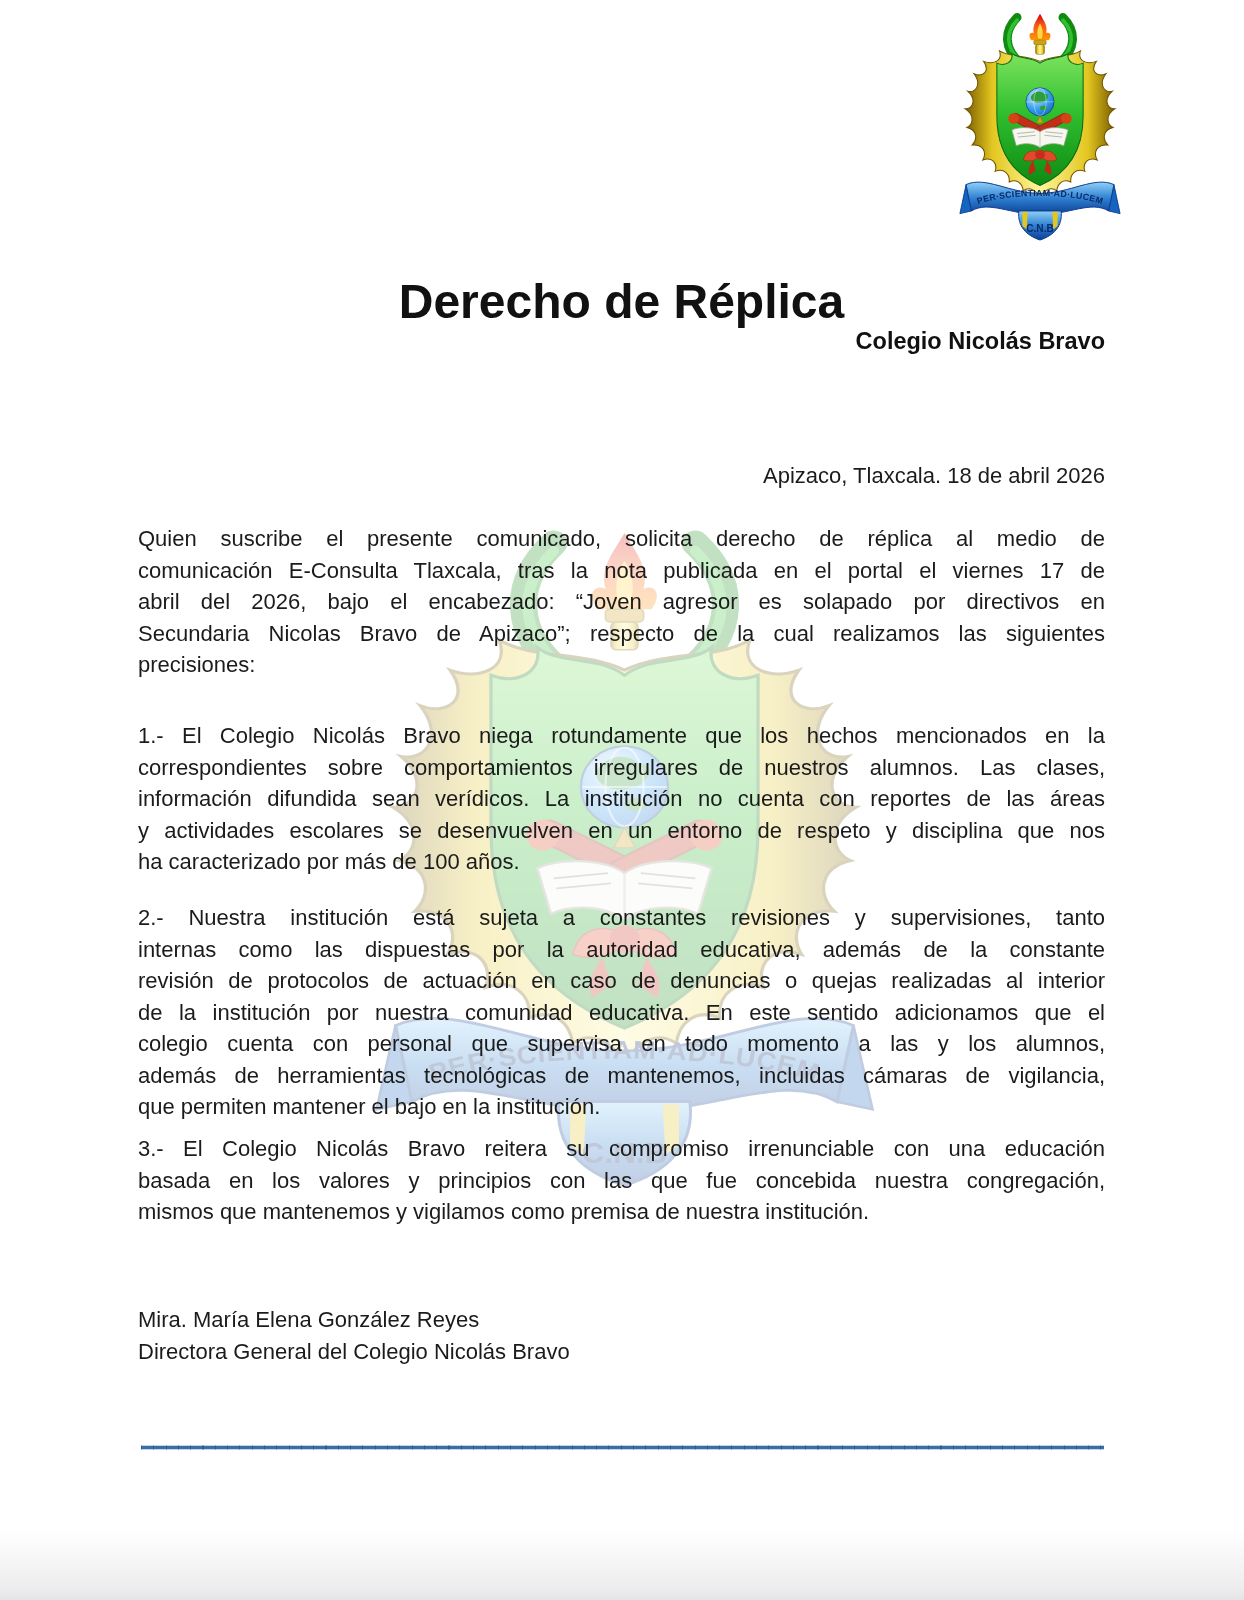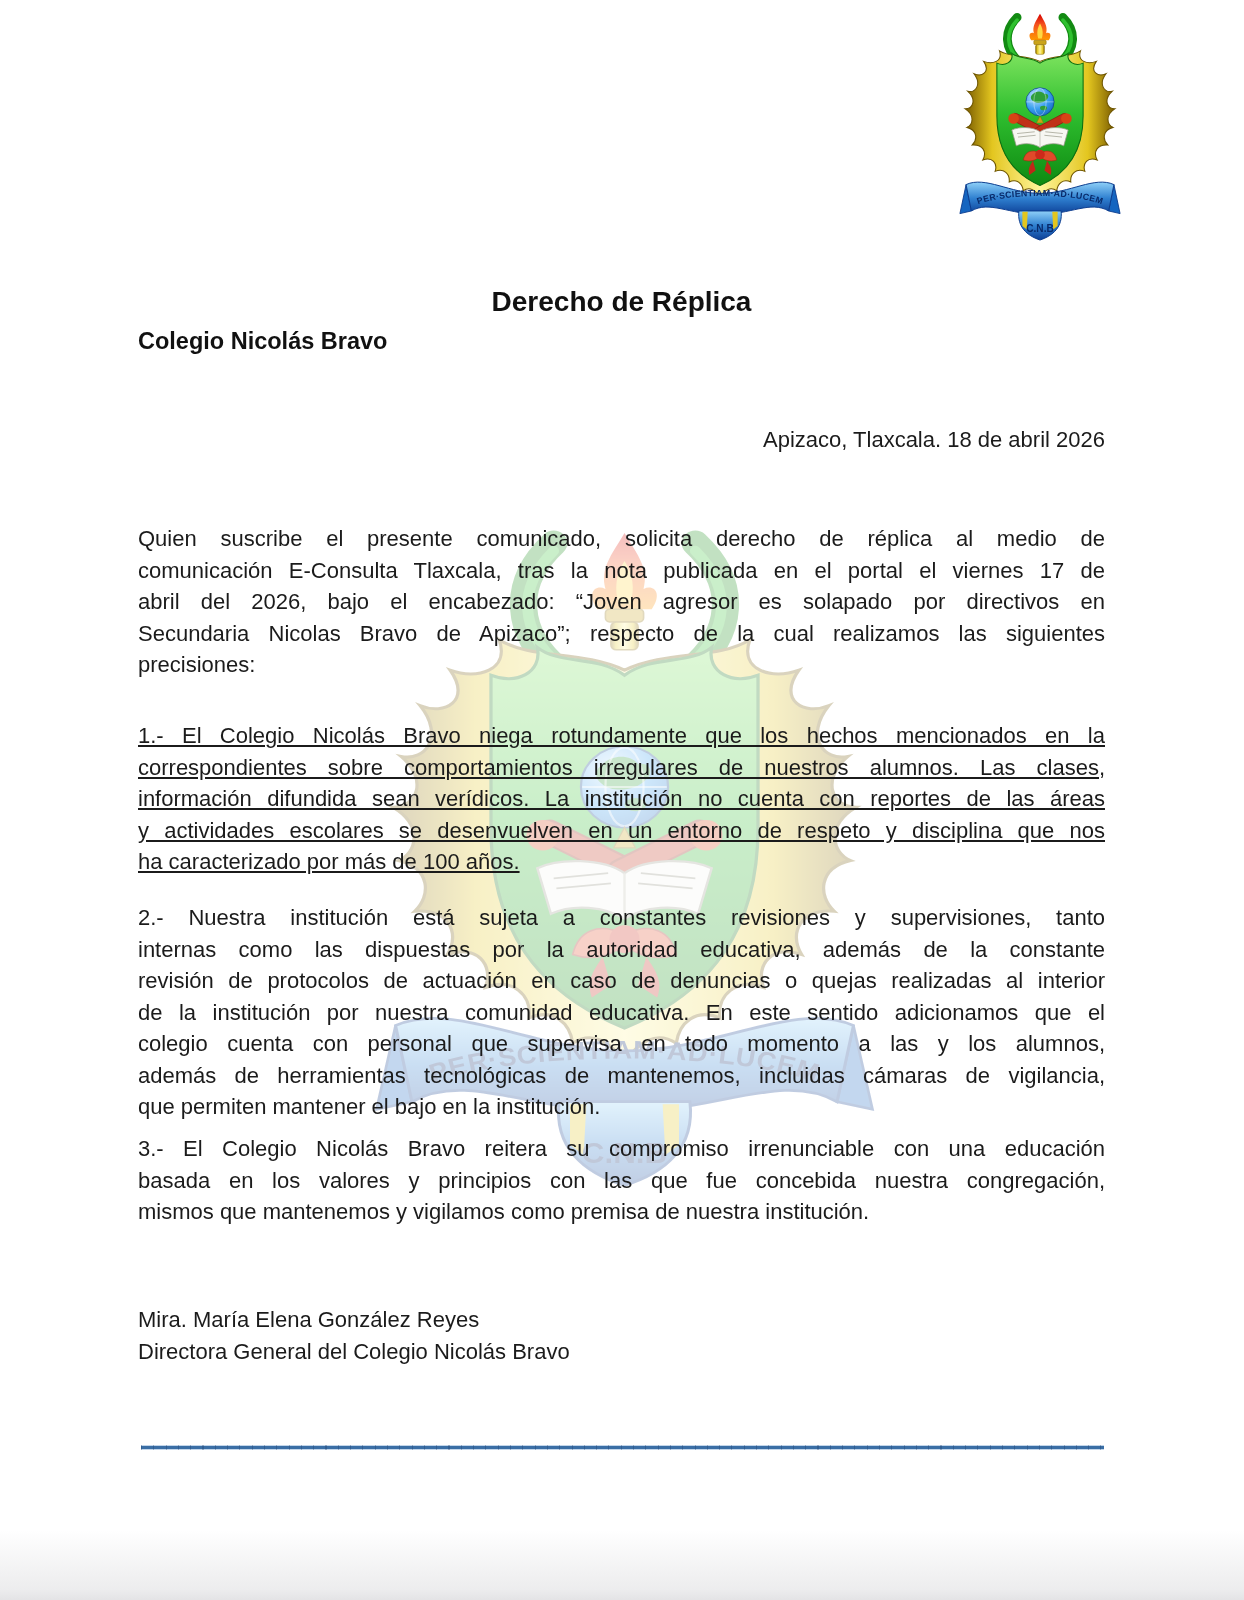--- a/index.html
+++ b/index.html
@@ -16,33 +16,33 @@
   
   .logo { top:12px; right:116px; width:176px; height:229px; }
   .logo svg { width:100%; height:100%; display:block; }
   .watermark { left:352px; top:528px; width:545px; height:660px; opacity:0.25; z-index:0; pointer-events:none; }
   .watermark svg { width:100%; height:100%; display:block; }
 
   
   .txt { left:138px; width:967px; z-index:1; }
   .doc-title {
     top:281px; text-align:center;
-    font-size:28px; line-height:42px; font-weight:bold; color:#111;
+    font-size:48px; line-height:42px; font-weight:bold; color:#111;
   }
   .doc-subtitle {
-    top:327px; text-align:left;
+    top:327px; text-align:right;
     font-size:23.5px; line-height:28px; font-weight:bold; color:#111;
   }
   .dateline {
-    top:424px; text-align:right;
+    top:460px; text-align:right;
     font-size:22px; line-height:31.5px;
   }
   .para { font-size:22px; line-height:31.5px; }
   .p-intro  { top:523px;  }
-  .p-punto1 { top:720px;text-decoration:underline;  }
+  .p-punto1 { top:720px;  }
   .p-punto2 { top:902px;  }
   .p-punto3 { top:1133px; }
   .jline { text-align:justify; text-align-last:justify; height:31.5px; overflow:hidden; }
   .jline.last { text-align-last:left; }
 
   .signature { top:1304px; font-size:22px; line-height:31.5px; }
 
   .sig-line {
     left:141px; top:1445px; width:963px; height:5px; z-index:1;
     background-image:

